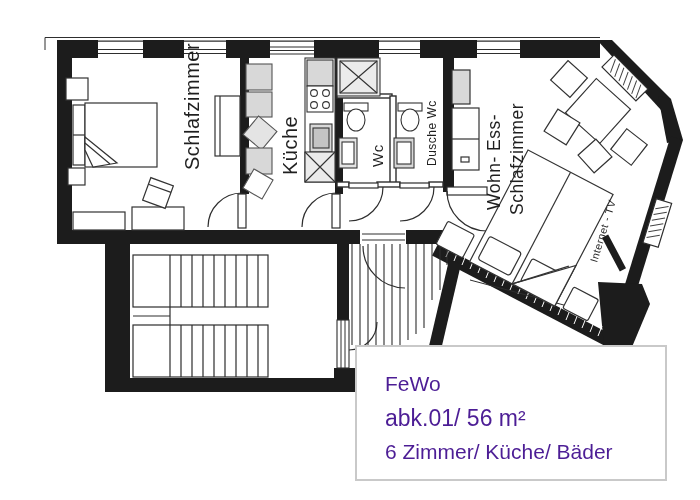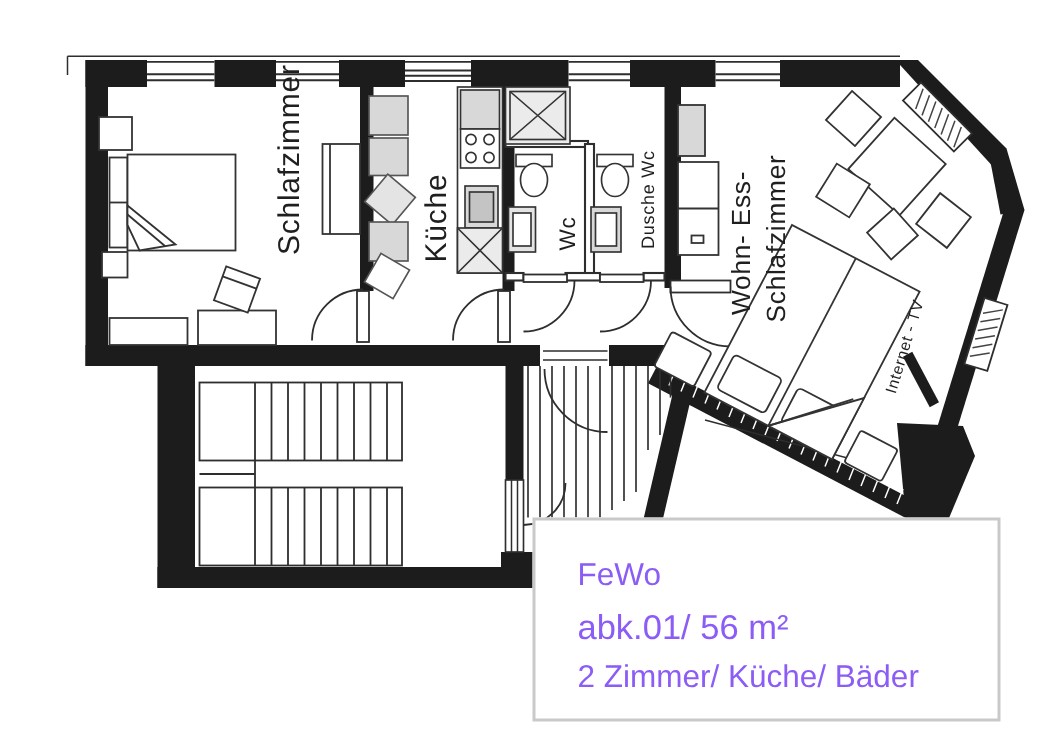--- a/index.html
+++ b/index.html
@@ -1,21 +1,21 @@
 <!DOCTYPE html>
 <html><head>
 <meta charset="utf-8">
 <style>
   html,body{margin:0;padding:0;background:#ffffff;}
   .stage{position:relative;width:700px;height:500px;background:#ffffff;overflow:hidden;
          font-family:"Liberation Sans","DejaVu Sans",sans-serif;}
   svg{position:absolute;left:0;top:0;}
   .plan-label{fill:#1f1f1f;letter-spacing:.5px;}
   .infobox{position:absolute;left:355px;top:345px;width:312px;height:136px;background:#ffffff;
-           border:2px solid #c9c9c9;box-sizing:border-box;padding:25px 0 0 28px;color:#8b5cf6;}
+           border:2px solid #c9c9c9;box-sizing:border-box;padding:25px 0 0 28px;color:#4c1d95;}
   .infobox .l1{font-size:21px;margin:0 0 9px 0;}
   .infobox .l2{font-size:23px;font-weight:normal;margin:0 0 8px 0;}
   .infobox .l3{font-size:21px;margin:0;}
 </style>
 </head>
 <body>
 
 <div class="stage">
 <svg width="700" height="500" viewBox="0 0 700 500">
 
@@ -252,15 +252,15 @@
     <text class="plan-label" transform="translate(436,166) rotate(-90)" font-size="12">Dusche Wc</text>
     <text class="plan-label" transform="translate(500,210) rotate(-90)" font-size="17.5">Wohn- Ess-</text>
     <text class="plan-label" transform="translate(523,215) rotate(-90)" font-size="17.5">Schlafzimmer</text>
     <text class="plan-label" transform="translate(597,263) rotate(-73)" font-size="10.5">Internet - TV</text>
   </g>
 </svg>
 
   <div class="infobox">
     <p class="l1">FeWo</p>
     <p class="l2">abk.01/ 56 m²</p>
-    <p class="l3">2 Zimmer/ Küche/ Bäder</p>
+    <p class="l3">6 Zimmer/ Küche/ Bäder</p>
   </div>
 </div>
 
 </body></html>

